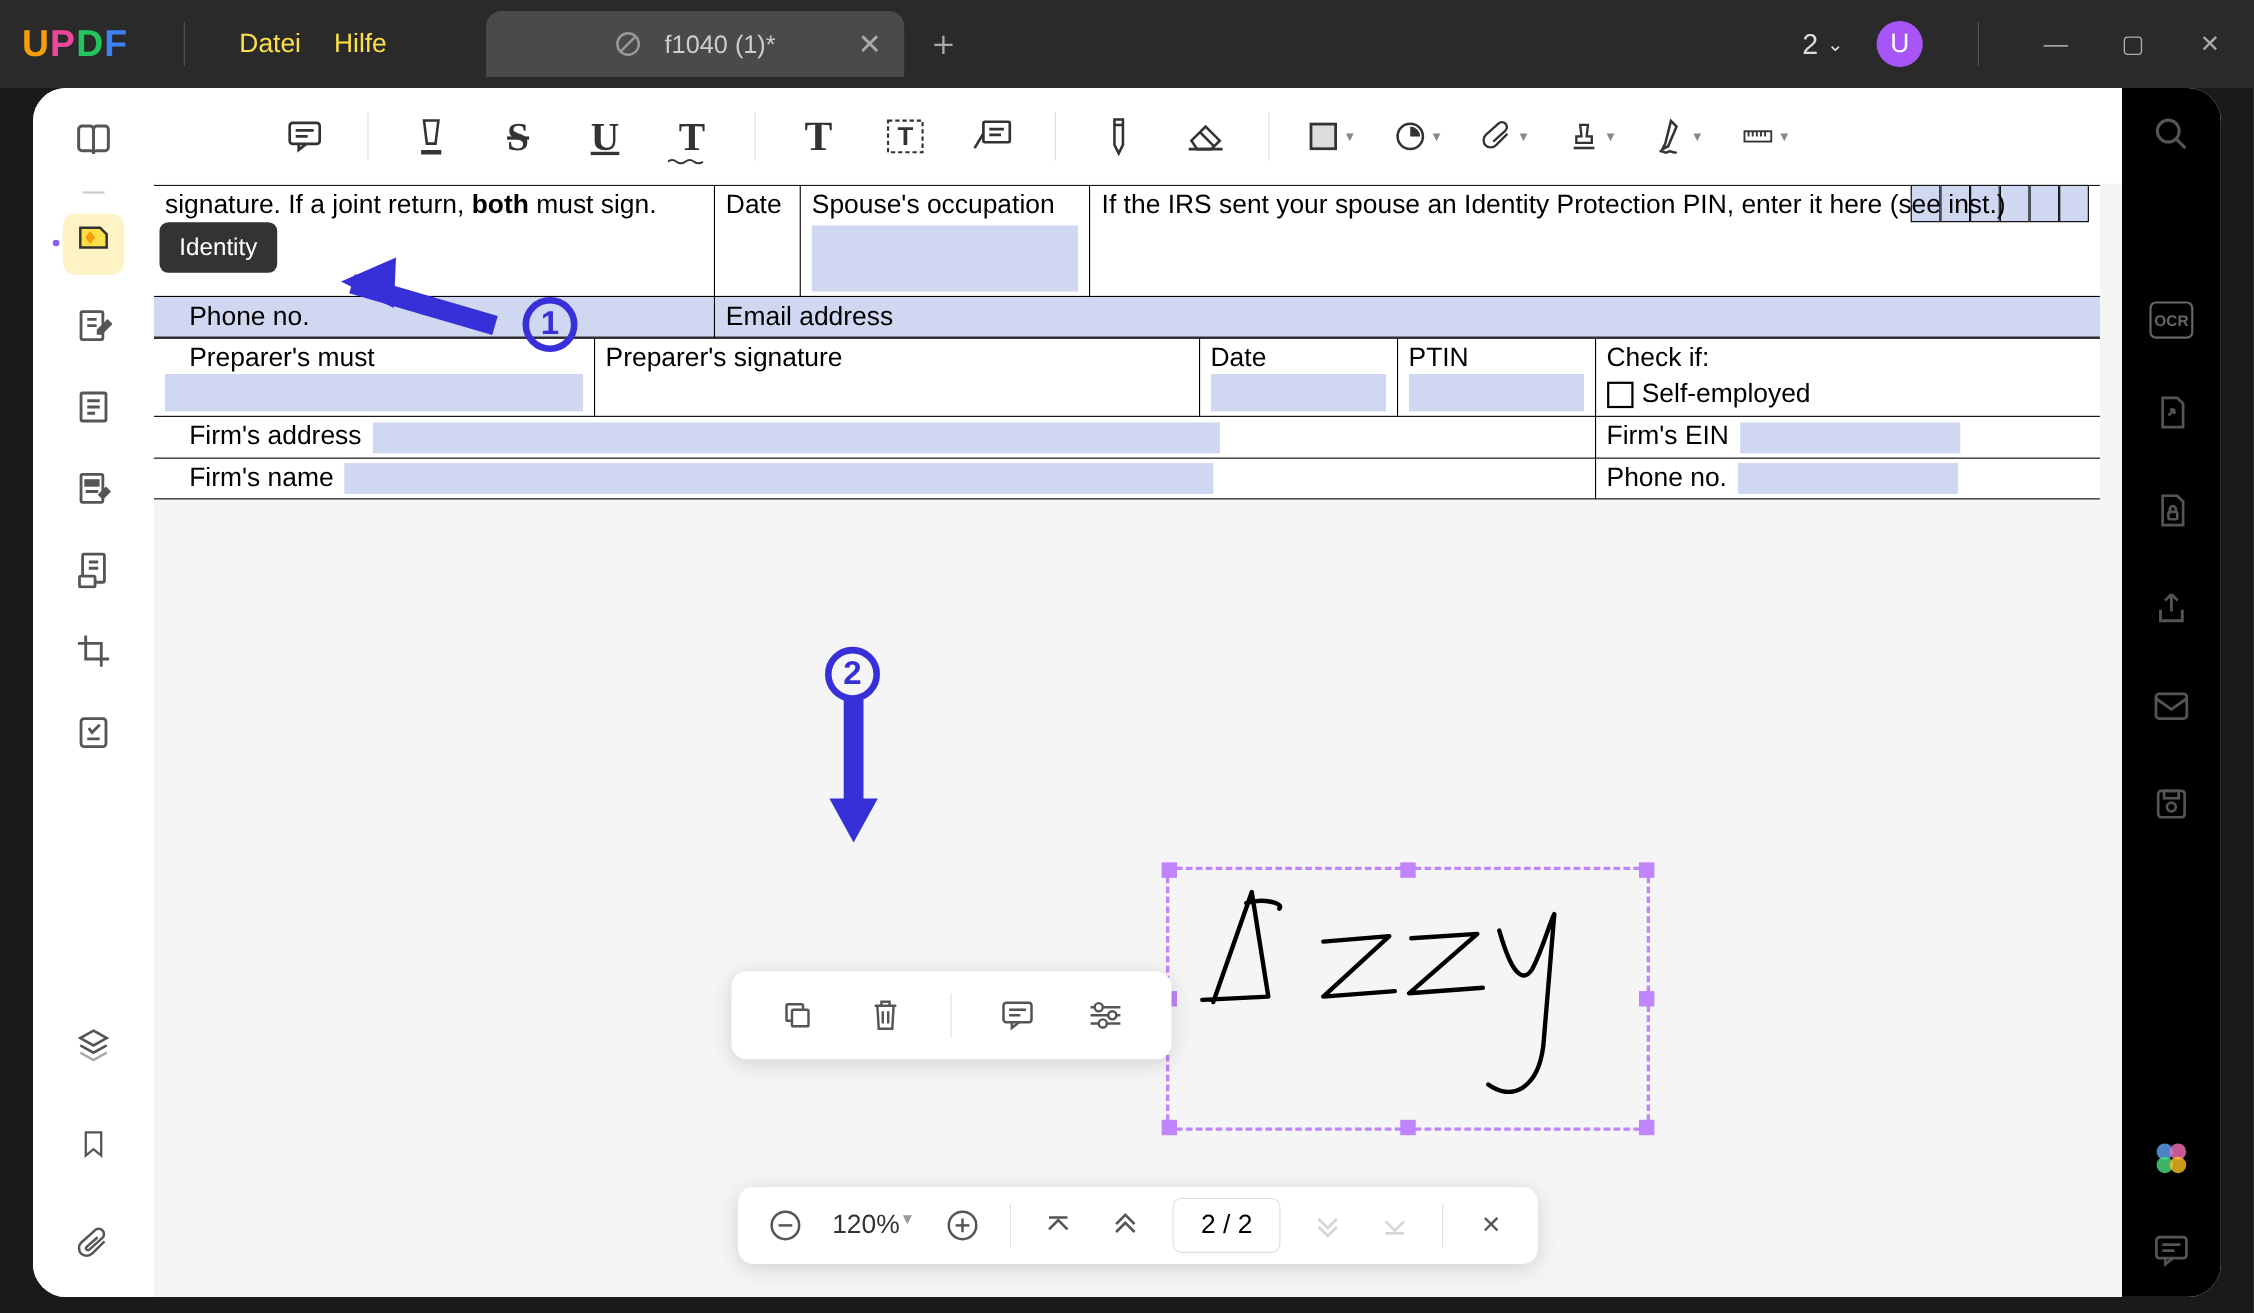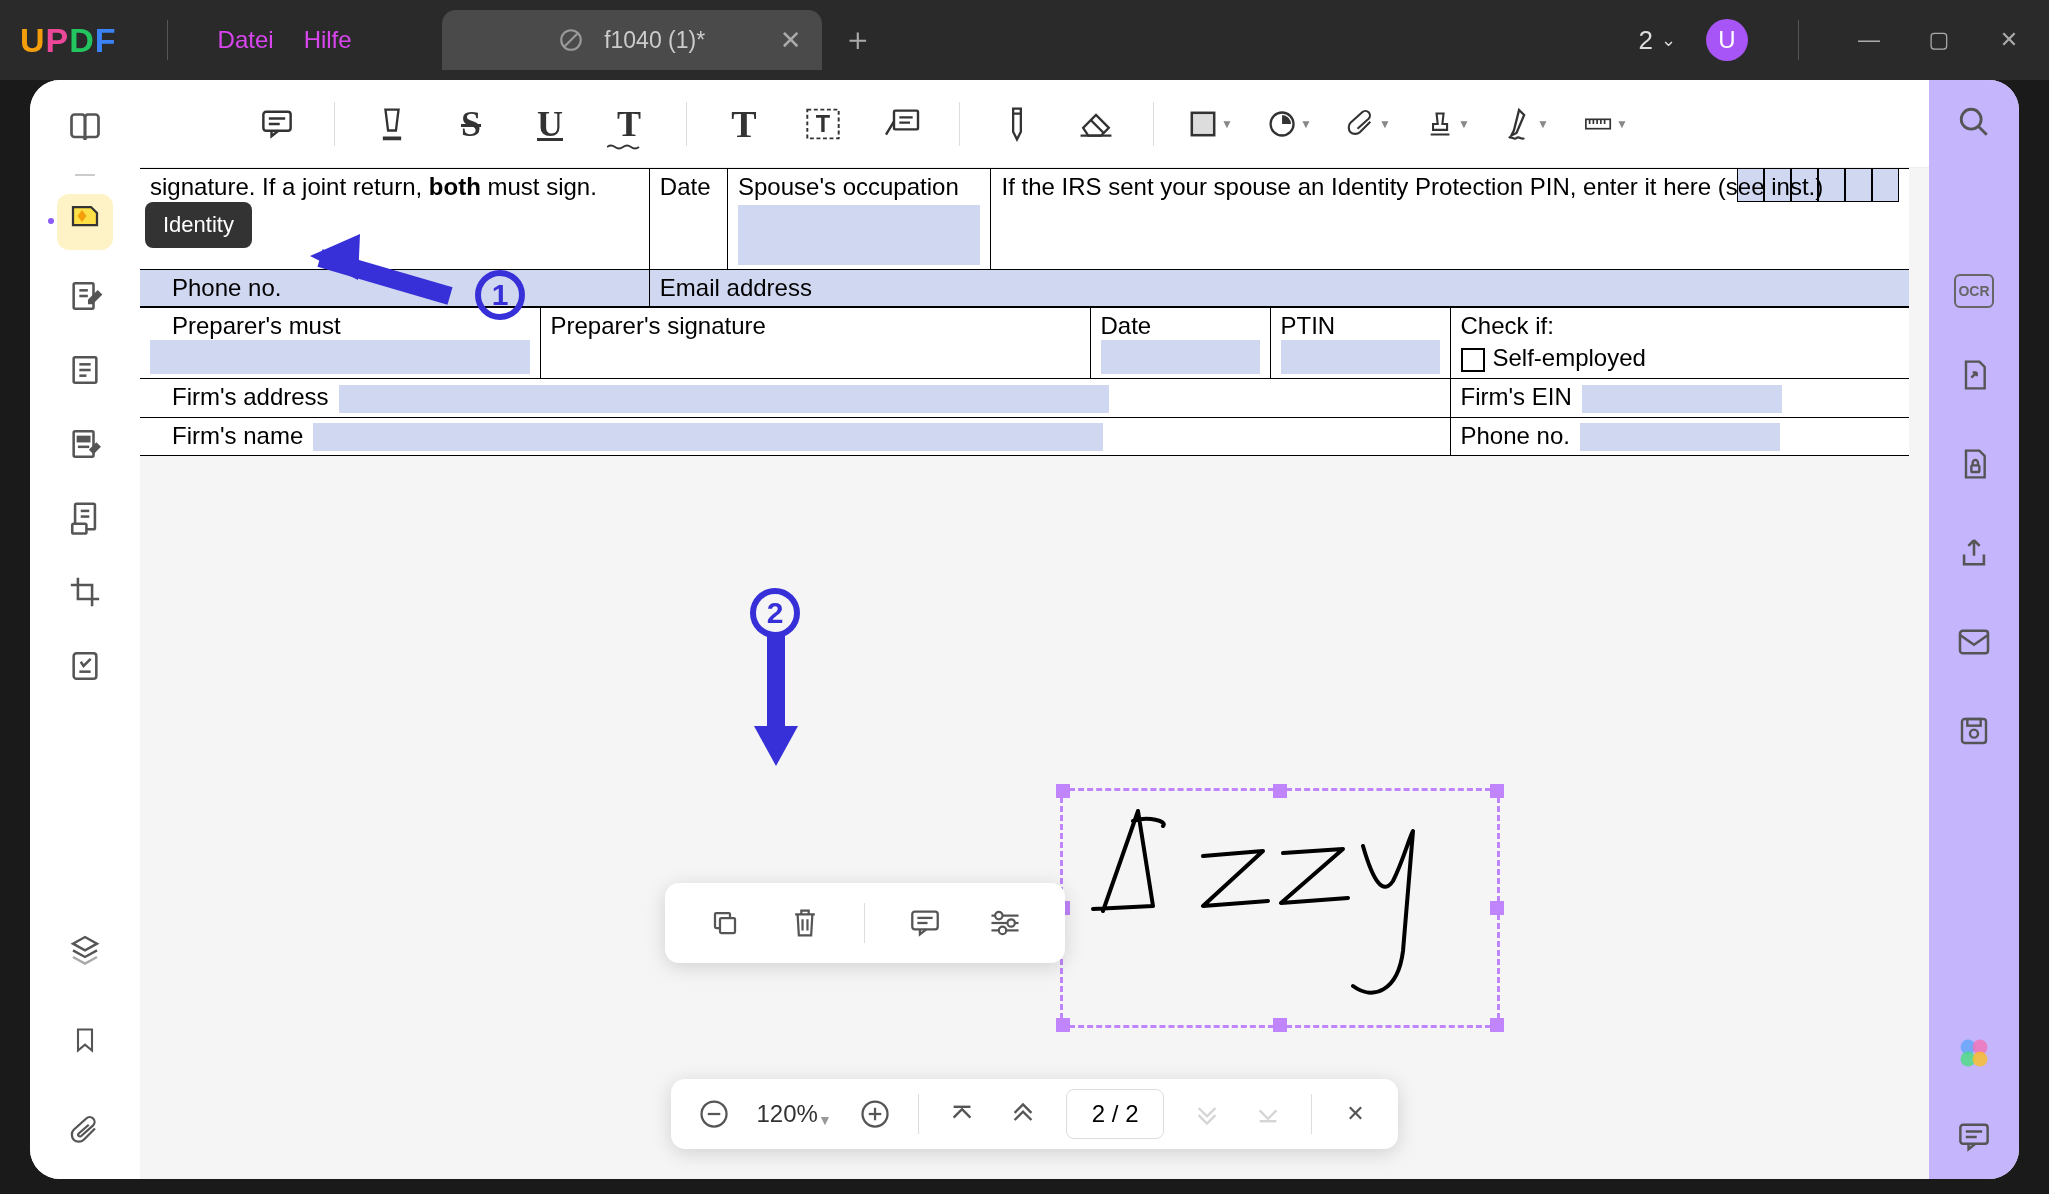--- a/index.html
+++ b/index.html
@@ -4,59 +4,59 @@
 <style>
 *{box-sizing:border-box;margin:0;padding:0;font-family:Arial,Helvetica,sans-serif}
 body{background:#1a1a1a;width:2049px;height:1194px;overflow:hidden;user-select:none}
 .titlebar{height:80px;background:#2a2a2a;display:flex;align-items:center;padding:0 20px;gap:30px}
 .logo{display:flex;font-weight:900;font-size:34px;letter-spacing:1px}
 .logo span:nth-child(1){color:#f59e0b}
 .logo span:nth-child(2){color:#ec4899}
 .logo span:nth-child(3){color:#22c55e}
 .logo span:nth-child(4){color:#3b82f6}
 .tb-div{width:1px;height:40px;background:#555;margin:0 20px}
-.menu-item{color:#d946ef;font-size:24px;cursor:pointer}
+.menu-item{color:#fde047;font-size:24px;cursor:pointer}
 .tabs{display:flex;flex:1;align-items:center;margin-left:60px}
 .tab{display:flex;align-items:center;height:60px;padding:0 30px;border-radius:14px 14px 0 0;color:#ccc;font-size:23px;min-width:380px;justify-content:center;position:relative}
 .tab.active{background:#4a4a4a}
 .tab-close{position:absolute;right:20px;font-size:26px;cursor:pointer;color:#aaa}
 .tab-icon{margin-right:20px;color:#888}
 .tab-add{color:#aaa;font-size:32px;margin-left:20px;cursor:pointer}
 .tb-right{display:flex;align-items:center;gap:30px;margin-left:auto}
 .tb-num{color:#ddd;font-size:26px;display:flex;align-items:center;gap:8px}
 .avatar{width:42px;height:42px;border-radius:50%;background:#a855f7;color:#fff;display:flex;align-items:center;justify-content:center;font-size:24px}
 .win-btn{color:#aaa;font-size:22px;cursor:pointer;width:40px;text-align:center}
 .workspace{position:absolute;top:80px;left:30px;right:30px;bottom:15px;background:#fff;border-radius:30px;overflow:hidden}
 .left-sidebar{position:absolute;left:0;top:0;bottom:0;width:110px;background:#fff;display:flex;flex-direction:column;align-items:center;padding-top:20px;gap:18px}
 .sb-icon{width:56px;height:56px;border-radius:12px;display:flex;align-items:center;justify-content:center;cursor:pointer;color:#555}
 .sb-icon.active{background:#fef3c7}
 .sb-dot{width:6px;height:6px;border-radius:50%;background:#8b5cf6;position:absolute;left:18px}
 .tooltip{position:absolute;left:115px;background:#333;color:#fff;padding:10px 18px;border-radius:8px;font-size:22px;white-space:nowrap;z-index:100}
-.right-sidebar{position:absolute;right:0;top:0;bottom:0;width:90px;background:#c4b5fd;display:flex;flex-direction:column;align-items:center;padding-top:20px;gap:45px}
+.right-sidebar{position:absolute;right:0;top:0;bottom:0;width:90px;background:#000000;display:flex;flex-direction:column;align-items:center;padding-top:20px;gap:45px}
 .rsb-icon{width:44px;height:44px;display:flex;align-items:center;justify-content:center;cursor:pointer;color:#666}
 .rsb-icon.boxed{border:2px solid #666;border-radius:6px;width:40px;height:34px;font-size:14px;font-weight:700}
 .toolbar{position:absolute;top:0;left:110px;right:90px;height:88px;background:#fff;display:flex;align-items:center;padding:0 40px;gap:35px;border-bottom:1px solid #eee}
 .tb-icon{width:44px;height:44px;display:flex;align-items:center;justify-content:center;cursor:pointer;color:#333;font-size:28px}
 .tb-sep{width:1px;height:44px;background:#ddd}
 .dropdown-arrow{font-size:12px;color:#888;margin-left:4px}
 .doc-area{position:absolute;top:88px;left:110px;right:90px;bottom:0;background:#f5f5f5;overflow:hidden}
 .doc-page{position:absolute;top:0;left:0;right:20px;background:#fff}
 .form-footer{background:#d9f7ef;padding:8px 10px;font-size:26px;display:flex;justify-content:space-between}
 .form-footer .italic{font-style:italic;color:#222}
 .arrow1{position:absolute;top:60px;left:170px;z-index:50}
 .circle-num{width:50px;height:50px;border:6px solid #3730d8;border-radius:50%;display:flex;align-items:center;justify-content:center;color:#3730d8;font-size:30px;font-weight:900;position:absolute}
 .arrow2{position:absolute;top:420px;left:610px;z-index:50}
 .signature-box{position:absolute;top:620px;left:920px;width:440px;height:240px;border:3px dashed #c084fc}
 .sig-handle{position:absolute;width:14px;height:14px;background:#c084fc}
 .context-menu{position:absolute;top:715px;left:525px;width:400px;height:80px;background:#fff;border-radius:14px;box-shadow:0 4px 20px rgba(0,0,0,0.15);display:flex;align-items:center;justify-content:space-around;padding:0 20px}
 .ctx-icon{width:40px;height:40px;display:flex;align-items:center;justify-content:center;cursor:pointer;color:#555}
 .ctx-sep{width:1px;height:40px;background:#ddd}
 .pagebar{position:absolute;bottom:30px;left:50%;transform:translateX(-50%);height:70px;background:#fff;border-radius:14px;box-shadow:0 4px 20px rgba(0,0,0,0.15);display:flex;align-items:center;padding:0 25px;gap:25px}
 .pb-btn{width:36px;height:36px;display:flex;align-items:center;justify-content:center;cursor:pointer;color:#555;font-size:24px}
-.pb-zoom{font-size:24px;color:#333;display:flex;align-items:flex-end;}
+.pb-zoom{font-size:24px;color:#333;display:flex;align-items:flex-start;}
 .pb-page{border:1px solid #ddd;border-radius:8px;padding:10px 25px;font-size:24px}
 .pb-sep{width:1px;height:40px;background:#ddd}
 table.f{border-collapse:collapse;width:100%;font-size:24px}
 table.f td{border:1.5px solid #000;padding:4px 10px;vertical-align:top}
 .blue-fill{background:#d0d7f0}
 .pin-boxes{display:inline-flex;gap:0;margin-left:10px}
 .pin-box{width:27px;height:34px;border:1.5px solid #000;background:#d0d7f0}
 .checkbox{display:inline-block;width:24px;height:24px;border:2px solid #000;margin-right:8px;vertical-align:middle}
 svg{display:block}
 .sb-bottom{position:absolute;bottom:20px;left:0;right:0;display:flex;flex-direction:column;align-items:center;gap:35px}

